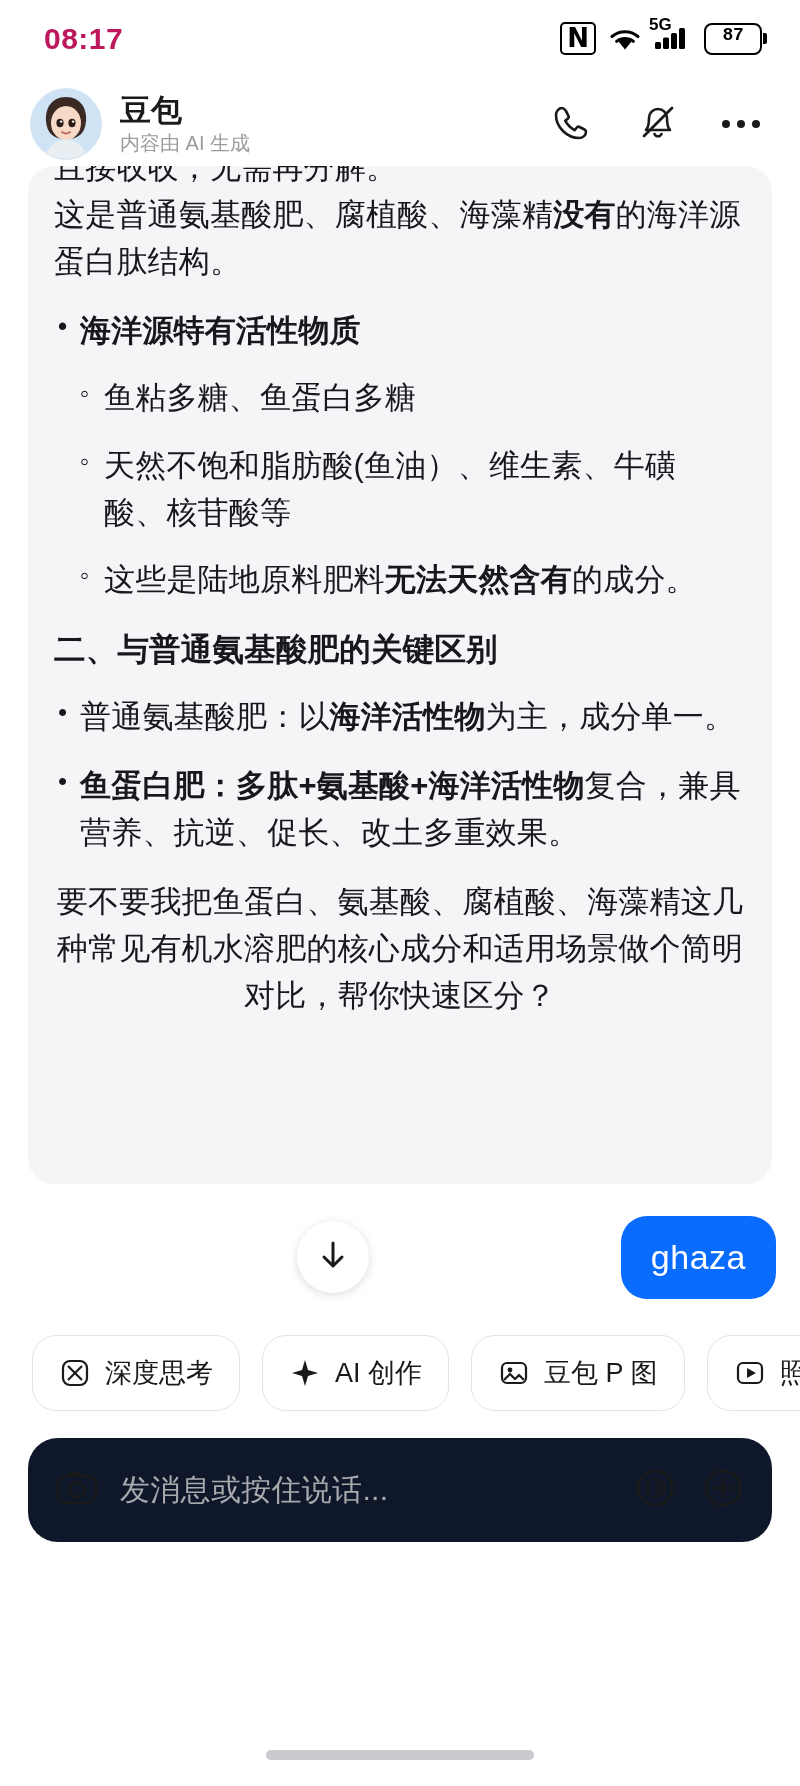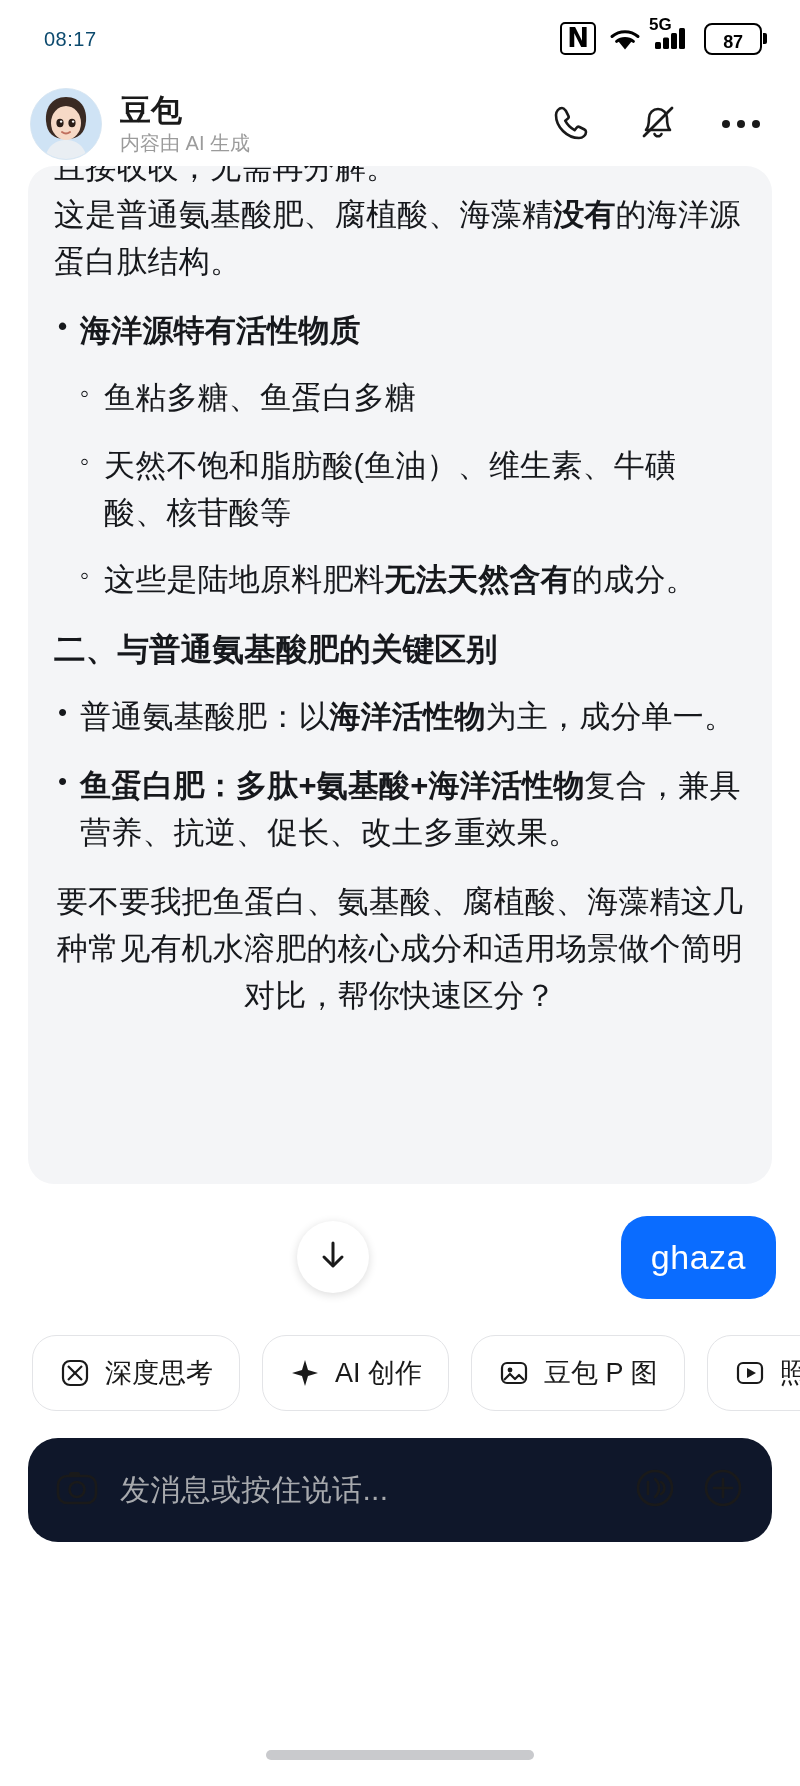--- a/index.html
+++ b/index.html
@@ -19,24 +19,24 @@
   
   .status-bar {
     height: 78px;
     display: flex;
     align-items: center;
     justify-content: space-between;
     padding: 0 38px 0 44px;
     box-sizing: border-box;
   }
   .status-time {
-    font-size: 20px;
+    font-size: 30px;
     letter-spacing: 0.5px;
-    color: #0c4a6e;
-    font-weight: 400;
+    color: #be185d;
+    font-weight: 700;
   }
   .status-icons {
     display: flex;
     align-items: center;
     gap: 12px;
   }
   .nfc-icon {
     font-size: 26px;
     line-height: 1;
     color: #000;
@@ -56,24 +56,25 @@
     font-size: 17px;
     font-weight: 600;
     color: #000;
   }
   .battery {
     width: 54px;
     height: 28px;
     border: 2.5px solid #000;
     border-radius: 8px;
     display: flex;
-    align-items: flex-end;
+    align-items: flex-start;
     justify-content: center;
     position: relative;
     margin-left: 4px;
+    font-family: Liberation Mono, monospace;
   }
   .battery:after {
     content: "";
     position: absolute;
     right: -7px;
     top: 8px;
     width: 4px;
     height: 11px;
     background: #000;
     border-radius: 0 2px 2px 0;

